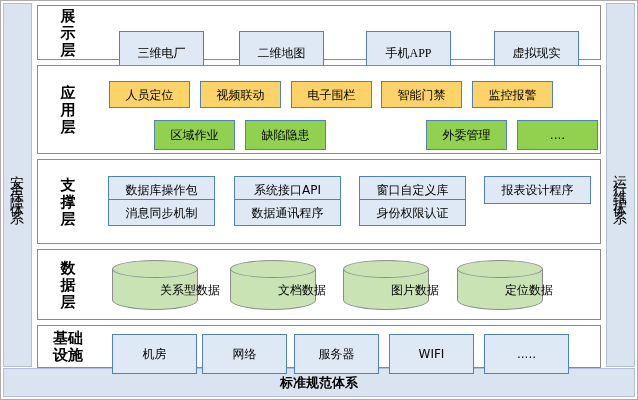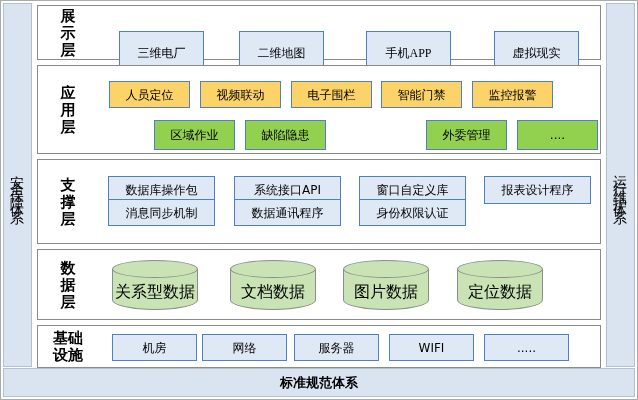--- a/index.html
+++ b/index.html
@@ -46,34 +46,34 @@
     font-size:12px;line-height:1;text-align:center;white-space:nowrap;
   }
   .blue  {background:#dfe9f5;border:1px solid #4f81bd;}
   .yellow{background:#fbd368;border:1px solid #4f81bd;}
   .green {background:#92d050;border:1px solid #4f81bd;margin-left:45px;}
   .r-disp {top:25px;height:44px;width:85px;font-family:Liberation Serif, serif;}
   .r-yel  {top:15px;height:27px;width:81px;}
   .r-grn  {top:54px;height:30px;width:81px;}
   .r-sup1 {top:16px;height:28px;width:107px;}
   .r-sup2 {top:39px;height:27px;width:107px;font-family:Liberation Serif, serif;}
-  .r-infra{top:8px;height:27px;width:85px;}
+  .r-infra{top:8px;height:40px;width:85px;}
   
   .cyl{position:absolute;top:10px;width:86px;height:50px;}
   .cyl-body{
     position:absolute;left:0;right:0;top:9px;bottom:0;background:#c9e3b5;
     border:1px solid #8c8c8c;border-top:none;box-sizing:border-box;
     border-radius:0 0 43px 43px / 0 0 10px 10px;
   }
   .cyl-top{
     position:absolute;left:0;right:0;top:0;height:18px;background:#c9e3b5;
     border:1px solid #8c8c8c;box-sizing:border-box;border-radius:50%;
   }
   .cyl-label{
-    position:absolute;left:0;right:0;top:22px;text-align:center;font-size:16px;white-space:nowrap;
+    position:absolute;left:0;right:0;top:22px;text-align:left;font-size:12px;white-space:nowrap;padding-left:48px;
   }
 </style>
 </head>
 <body>
 
 <div class="canvas">
 
   <div class="vbar vbar-left">
     <span>安全保障体系</span>
   </div>

